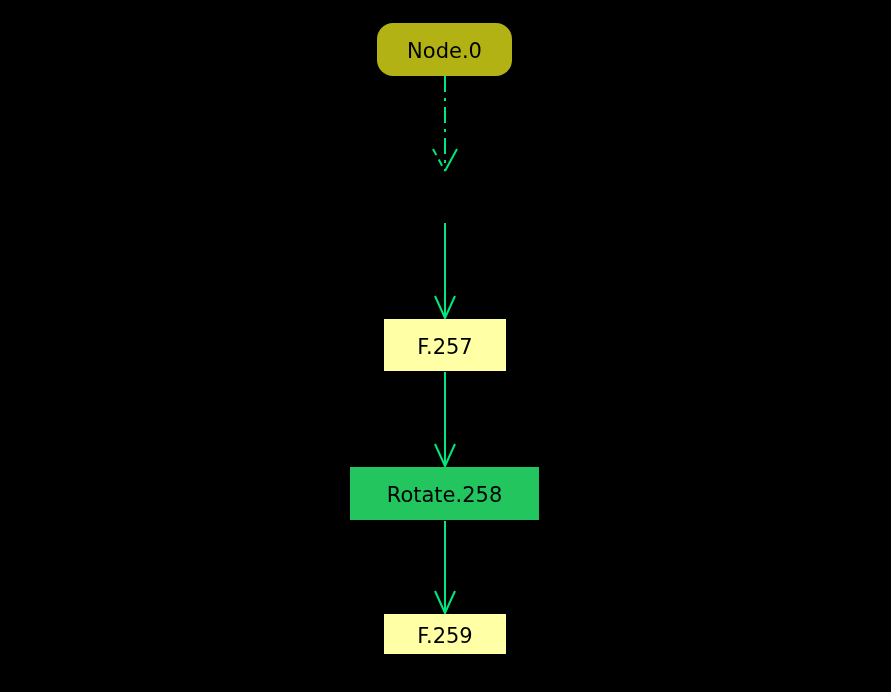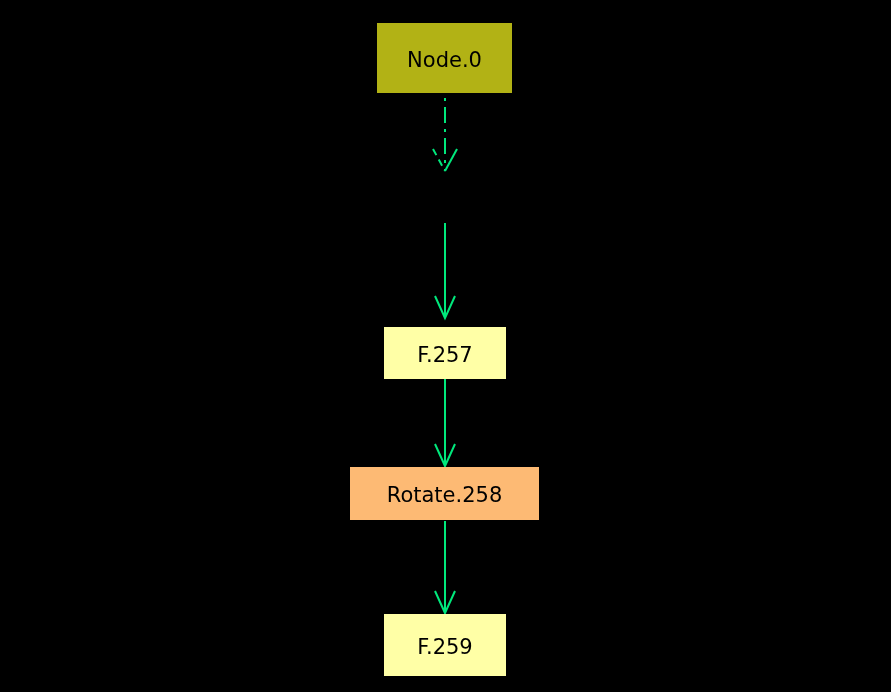--- a/index.html
+++ b/index.html
@@ -32,25 +32,25 @@
     color: #000000;
     cursor: default;
     user-select: none;
     white-space: nowrap;
   }
   .edge-line {
     fill: none;
     stroke-width: 2;
   }
   
-  #node-0       { left: 377px; top: 23px;  width: 135px; height: 70px; }
+  #node-0       { left: 377px; top: 23px;  width: 135px; height: 53px; border-radius: 16px; }
   #rggroot-255  { left: 343px; top: 172px; width: 204px; height: 50px; }
   #f-257        { left: 384px; top: 319px; width: 122px; height: 52px; }
   #rotate-258   { left: 350px; top: 467px; width: 189px; height: 53px; }
-  #f-259        { left: 384px; top: 614px; width: 122px; height: 62px; }
+  #f-259        { left: 384px; top: 614px; width: 122px; height: 40px; }
 </style>
 </head>
 <body>
 
 <div id="canvas" style="background-color: rgb(0, 0, 0);">
 
   <svg id="edges" viewBox="0 0 891 692" xmlns="http://www.w3.org/2000/svg">
 
     <g>
       <line class="edge-line" x1="445" y1="76" x2="445" y2="170" stroke-dasharray="16,6,3,6" style="stroke: rgb(0, 232, 124);"></line>
@@ -72,25 +72,25 @@
       <line class="edge-line" x1="445" y1="521" x2="445" y2="612" style="stroke: rgb(0, 232, 124);"></line>
       <path class="edge-line" d="M435,591 L445,613 L455,591" style="stroke: rgb(0, 232, 124);"></path>
     </g>
   </svg>
 
   <div class="node" id="node-0" style="background-color: rgb(178, 178, 21);">
     <span>Node.0</span>
   </div>
 
 
-  <div class="node" id="f-257" style="background-color: rgb(255, 255, 166); margin-top: 8px;">
+  <div class="node" id="f-257" style="background-color: rgb(255, 255, 166);">
     <span>F.257</span>
   </div>
 
-  <div class="node" id="rotate-258" style="background-color: #fdba74;">
+  <div class="node" id="rotate-258" style="background-color: #22c55e;">
     <span>Rotate.258</span>
   </div>
 
   <div class="node" id="f-259" style="background-color: rgb(255, 255, 166);">
     <span>F.259</span>
   </div>
 
 </div>
 
 </body></html>

